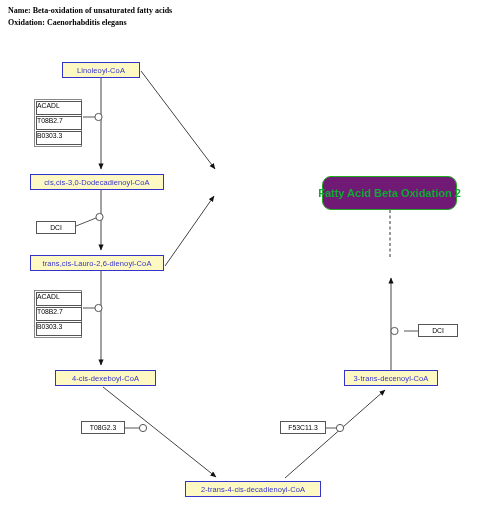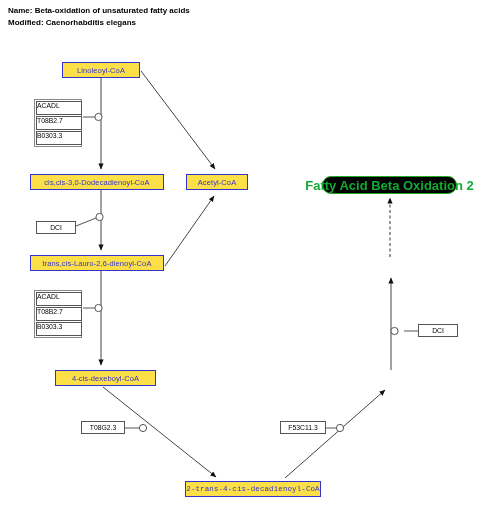--- a/index.html
+++ b/index.html
@@ -21,20 +21,21 @@
     left: 8px;
     top: 5px;
     width: 440px;
   }
   .meta-line {
     font-size: 8px;
     font-weight: bold;
     color: #000000;
     line-height: 11.5px;
     white-space: nowrap;
+    font-family: Liberation Serif, serif;
   }
 
   
   #canvas {
     position: absolute;
     left: 0;
     top: 0;
     width: 480px;
     height: 516px;
   }
@@ -52,36 +53,36 @@
     position: absolute;
     box-sizing: border-box;
     display: flex;
     align-items: center;
     justify-content: center;
     white-space: nowrap;
   }
 
   
   .compound {
-    background: #fde047;
+    background: #fef9c3;
     border: 1px solid #3333cc;
     color: #3333cc;
     font-size: 7.5px;
     height: 16px;
     letter-spacing: 0.1px;
   }
 
   
   .pathway {
-    background: #000000;
+    background: #701a75;
     border: 1px solid #22aa22;
     color: #11aa33;
-    font-size: 13px;
+    font-size: 11px;
     font-weight: bold;
-    height: 18px;
+    height: 34px;
     border-radius: 9px;
   }
 
   
   .enzyme {
     background: #ffffff;
     border: 1px solid #555555;
     color: #000000;
     font-size: 6.8px;
     height: 12px;
@@ -103,21 +104,21 @@
   }
   .enzyme-group .enzyme:last-child {
     margin-bottom: 0;
   }
 </style>
 </head>
 <body>
 
 <div id="header">
   <div class="meta-line">Name: Beta-oxidation of unsaturated fatty acids</div>
-  <div class="meta-line">Modified: Caenorhabditis elegans</div>
+  <div class="meta-line">Oxidation: Caenorhabditis elegans</div>
 </div>
 
 <div id="canvas">
 
   <svg id="edges" viewBox="0 0 480 516">
     <defs>
       <marker id="arrowhead" markerWidth="7" markerHeight="7" refX="5.6" refY="2.6" orient="auto" markerUnits="userSpaceOnUse">
         <path d="M0,0 L6,2.6 L0,5.2 z" fill="#111111"></path>
       </marker>
     </defs>
@@ -160,36 +161,36 @@
   </svg>
 
   <div class="node compound" style="left:62px; top:62px; width:78px;">
     <span>Linoleoyl-CoA</span>
   </div>
 
   <div class="node compound" style="left:30px; top:174px; width:134px;">
     <span>cis,cis-3,0-Dodecadienoyl-CoA</span>
   </div>
 
-  <div class="node compound" style="left:186px; top:174px; width:62px;">
-    <span>Acetyl-CoA</span>
-  </div>
 
   <div class="node compound" style="left:30px; top:255px; width:134px;align-items:center;">
     <span>trans,cis-Lauro-2,6-dienoyl-CoA</span>
   </div>
 
   <div class="node compound" style="left:55px; top:370px; width:101px;">
     <span>4-cis-dexeboyl-CoA</span>
   </div>
 
-  <div class="node compound" style="left:185px; top:481px; width:136px;font-family:Liberation Mono, monospace;">
+  <div class="node compound" style="left:185px; top:481px; width:136px;">
     <span>2-trans-4-cis-decadienoyl-CoA</span>
   </div>
 
+  <div class="node compound" style="left:344px; top:370px; width:94px;">
+    <span>3-trans-decenoyl-CoA</span>
+  </div>
 
 
   <div class="node pathway" style="left:322px; top:176px; width:135px;">
     <span>Fatty Acid Beta Oxidation 2</span>
   </div>
 
   <div class="enzyme-group" style="left:34px; top:99px; width:48px;">
     <div class="enzyme">
       <span>ACADL</span>
     </div>

